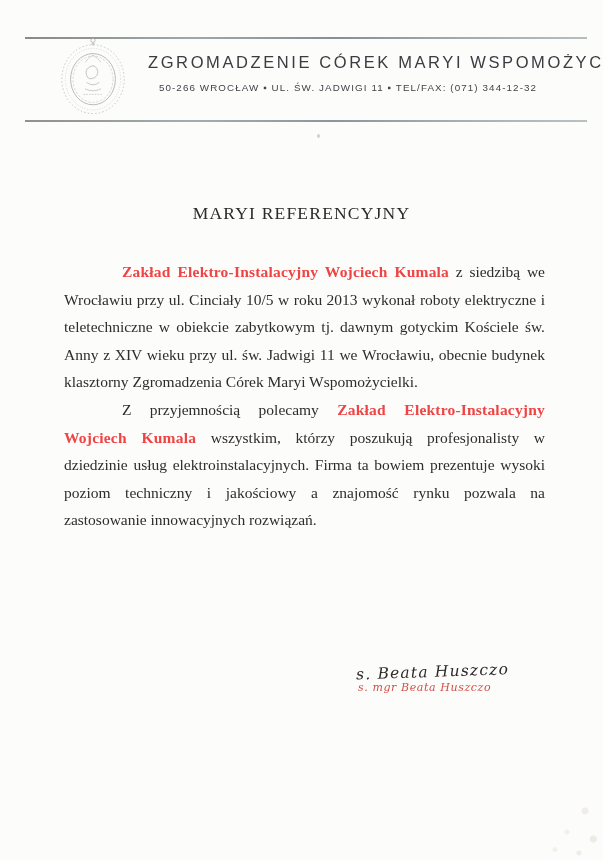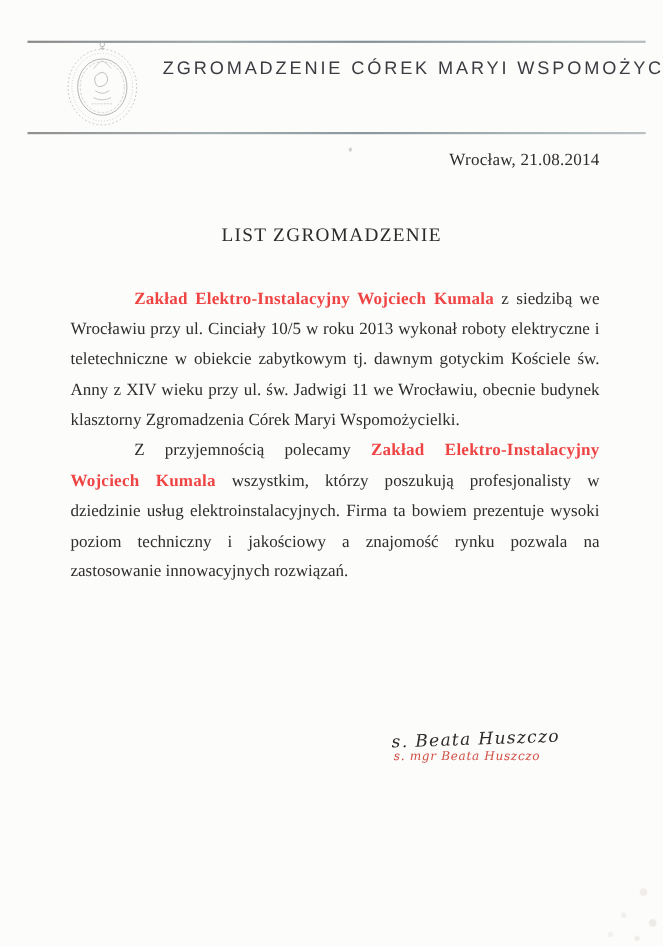--- a/index.html
+++ b/index.html
@@ -103,27 +103,27 @@
         <path d="M44 40 q7 -6 11 1 q3 7 -3 11 q-8 4 -10 -3 q-2 -6 2 -9" stroke="#b5b5b5"></path>
         <path d="M42 58 q8 6 16 0" stroke="#bdbdbd"></path>
         <path d="M40 66 q10 5 20 0" stroke="#c2c2c2"></path>
         <path d="M38 73 h24" stroke="#c6c6c6" stroke-dasharray="2 1.5"></path>
         <path d="M50 24 q-6 3 -10 9 M50 24 q6 3 10 9" stroke="#c9c9c9"></path>
       </g>
     </svg>
   </div>
 
   <div class="org-name">ZGROMADZENIE CÓREK MARYI WSPOMOŻYCIELKI</div>
+  <div class="org-address">50-266 WROCŁAW ▪ UL. ŚW. JADWIGI 11 ▪ TEL/FAX: (071) 344-12-32</div>
 
   <hr class="rule bottom">
 
   <div class="speck"></div>
-  <div class="date-line">Wrocław, 21.08.2014</div>
 
-  <h1 class="doc-title">LIST ZGROMADZENIE</h1>
+  <h1 class="doc-title">MARYI REFERENCYJNY</h1>
 
   <div class="body-text">
     <p><strong>Zakład Elektro-Instalacyjny Wojciech Kumala</strong><span> z siedzibą we Wrocławiu przy ul. Cinciały 10/5 w roku 2013 wykonał roboty elektryczne i teletechniczne w obiekcie zabytkowym tj. dawnym gotyckim Kościele św. Anny z XIV wieku przy ul. św. Jadwigi 11 we Wrocławiu, obecnie budynek klasztorny Zgromadzenia Córek Maryi Wspomożycielki.</span></p>
     <p><span>Z przyjemnością polecamy </span><strong>Zakład Elektro-Instalacyjny Wojciech Kumala</strong><span> wszystkim, którzy poszukują profesjonalisty w dziedzinie usług elektroinstalacyjnych. Firma ta bowiem prezentuje wysoki poziom techniczny i jakościowy a znajomość rynku pozwala na zastosowanie innowacyjnych rozwiązań.</span></p>
   </div>
 
   <div class="sig-block">
     <p class="handwriting">s. Beata Huszczo</p>
     <p class="stamp-name">s. mgr Beata Huszczo</p>
   </div>

